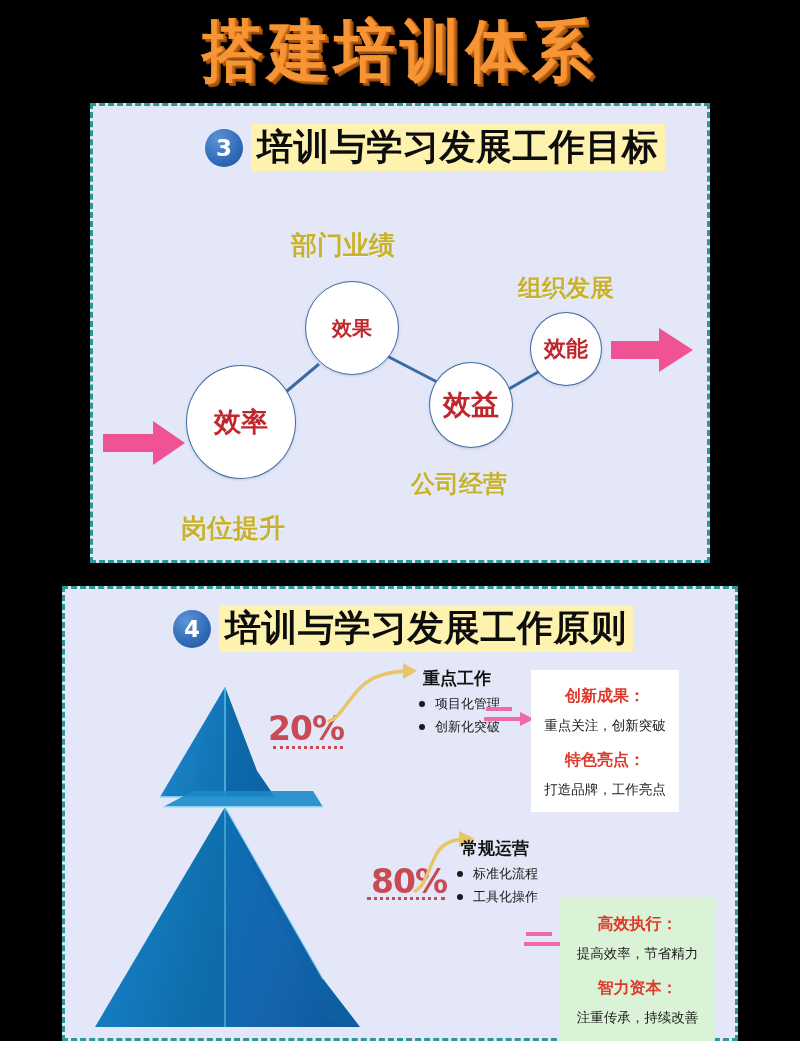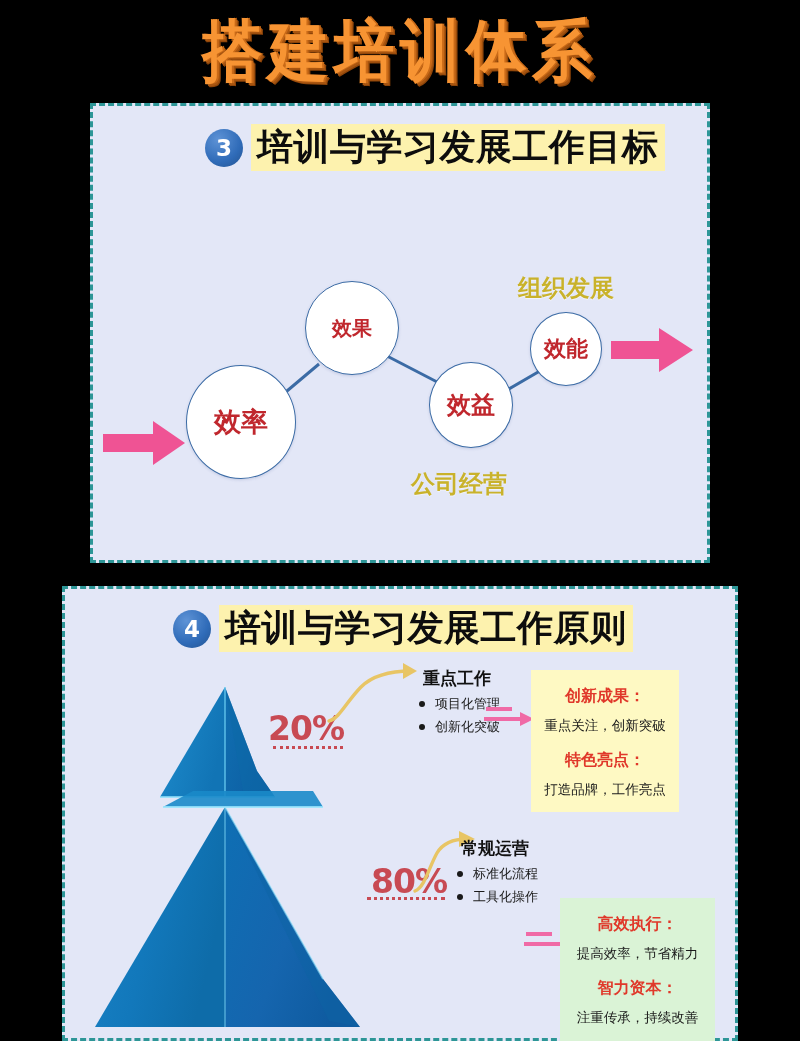--- a/index.html
+++ b/index.html
@@ -95,21 +95,21 @@
     display: flex;
     align-items: center;
     justify-content: center;
     color: #c0272d;
     font-weight: bold;
     font-family: "DejaVu Sans", "Liberation Sans", sans-serif;
     box-shadow: 0 1px 3px rgba(60,80,140,0.18);
   }
   #node-0 { left: 93px; top: 259px; width: 110px; height: 114px; font-size: 27px; }
   #node-1 { left: 212px; top: 175px; width: 94px; height: 94px;  font-size: 20px; }
-  #node-2 { left: 336px; top: 256px; width: 84px; height: 86px;  font-size: 24px; font-family: Liberation Mono, monospace; }
+  #node-2 { left: 336px; top: 256px; width: 84px; height: 86px;  font-size: 28px; font-family: Liberation Mono, monospace; }
   #node-3 { left: 437px; top: 206px; width: 72px; height: 74px;  font-size: 22px; }
 
   .node-label {
     position: absolute;
     color: #c9b22b;
     font-weight: bold;
     font-family: "DejaVu Sans", "Liberation Sans", sans-serif;
     white-space: nowrap;
     text-shadow: 0 1px 1px rgba(255,255,255,0.55);
   }
@@ -185,21 +185,21 @@
   .mini-arrow { position: absolute; width: 56px; height: 34px; }
   #mini-arrow-1 { left: 482px; top: 700px; }
   #mini-arrow-2 { left: 522px; top: 925px; }
 
   
   .callout {
     position: absolute;
     padding: 16px 10px;
     text-align: center;
   }
-  #callout-pink  { left: 531px; top: 670px; width: 148px; height: 142px; background: #fef9c3; }
+  #callout-pink  { left: 531px; top: 670px; width: 148px; height: 142px; background: #ffffff; }
   #callout-green { left: 560px; top: 898px; width: 155px; height: 158px; background: #daf3d6; }
 
   .callout-heading {
     color: #e0382a;
     font-weight: bold;
     font-size: 16px;
     font-family: "DejaVu Sans", "Liberation Sans", sans-serif;
     line-height: 1.3;
   }
   .callout-body {
@@ -238,20 +238,22 @@
     <g>
       <path d="M518,235 L566,235 L566,222 L600,244 L566,266 L566,253 L518,253 Z" fill="#ef5394"></path>
     </g>
   </svg>
 
   <div class="node-circle" id="node-0">效率</div>
   <div class="node-circle" id="node-1">效果</div>
   <div class="node-circle" id="node-2">效益</div>
   <div class="node-circle" id="node-3">效能</div>
 
+  <div class="node-label" id="label-0">岗位提升</div>
+  <div class="node-label" id="label-1">部门业绩</div>
   <div class="node-label" id="label-2">公司经营</div>
   <div class="node-label" id="label-3">组织发展</div>
 </div>
 
 <div class="panel" id="panel-4">
 
   <div class="section-header">
     <div class="num-badge">4</div>
     <div class="header-title">培训与学习发展工作原则</div>
   </div>

